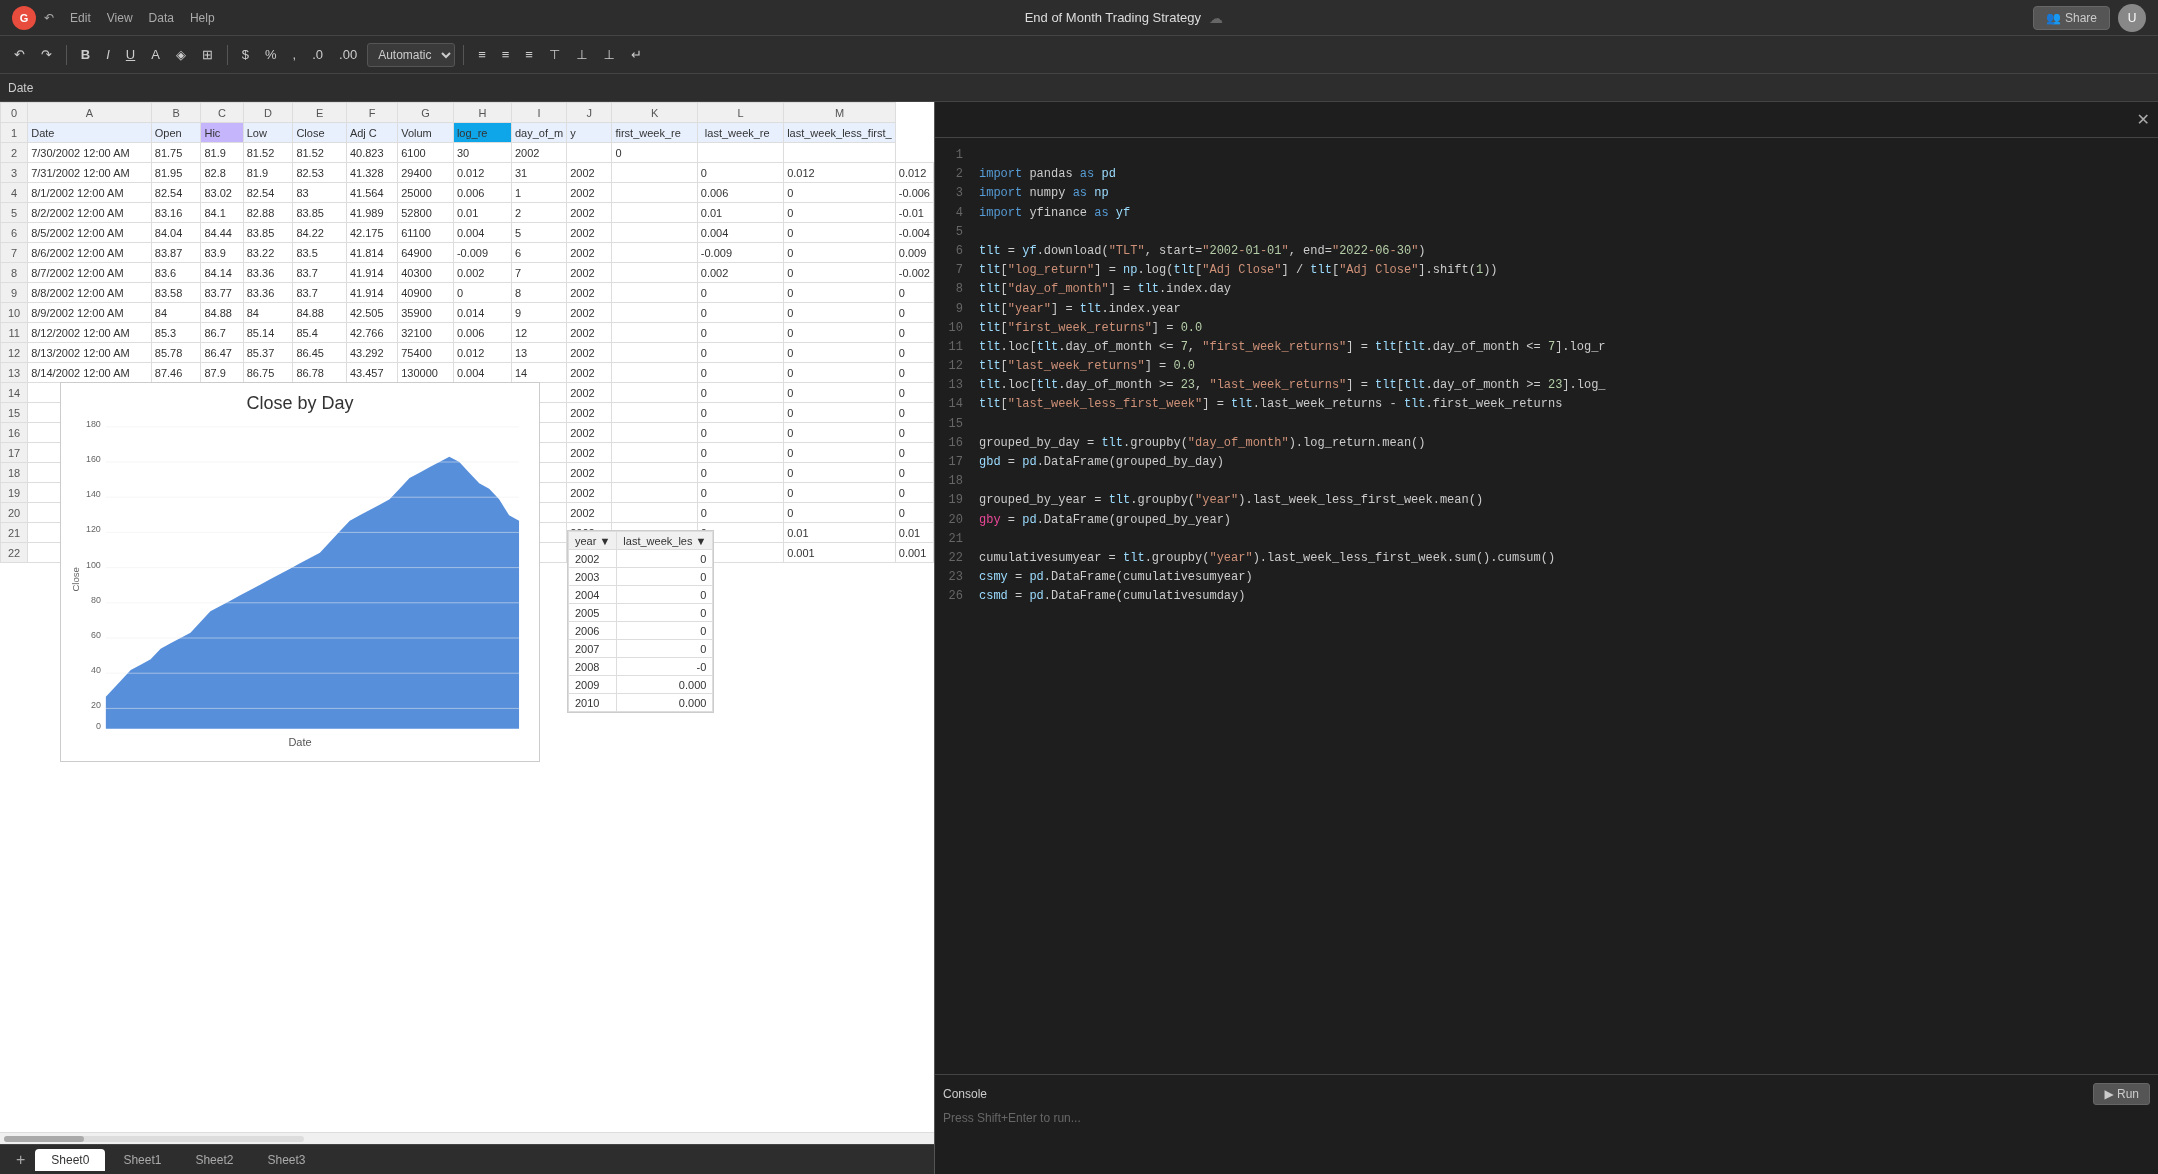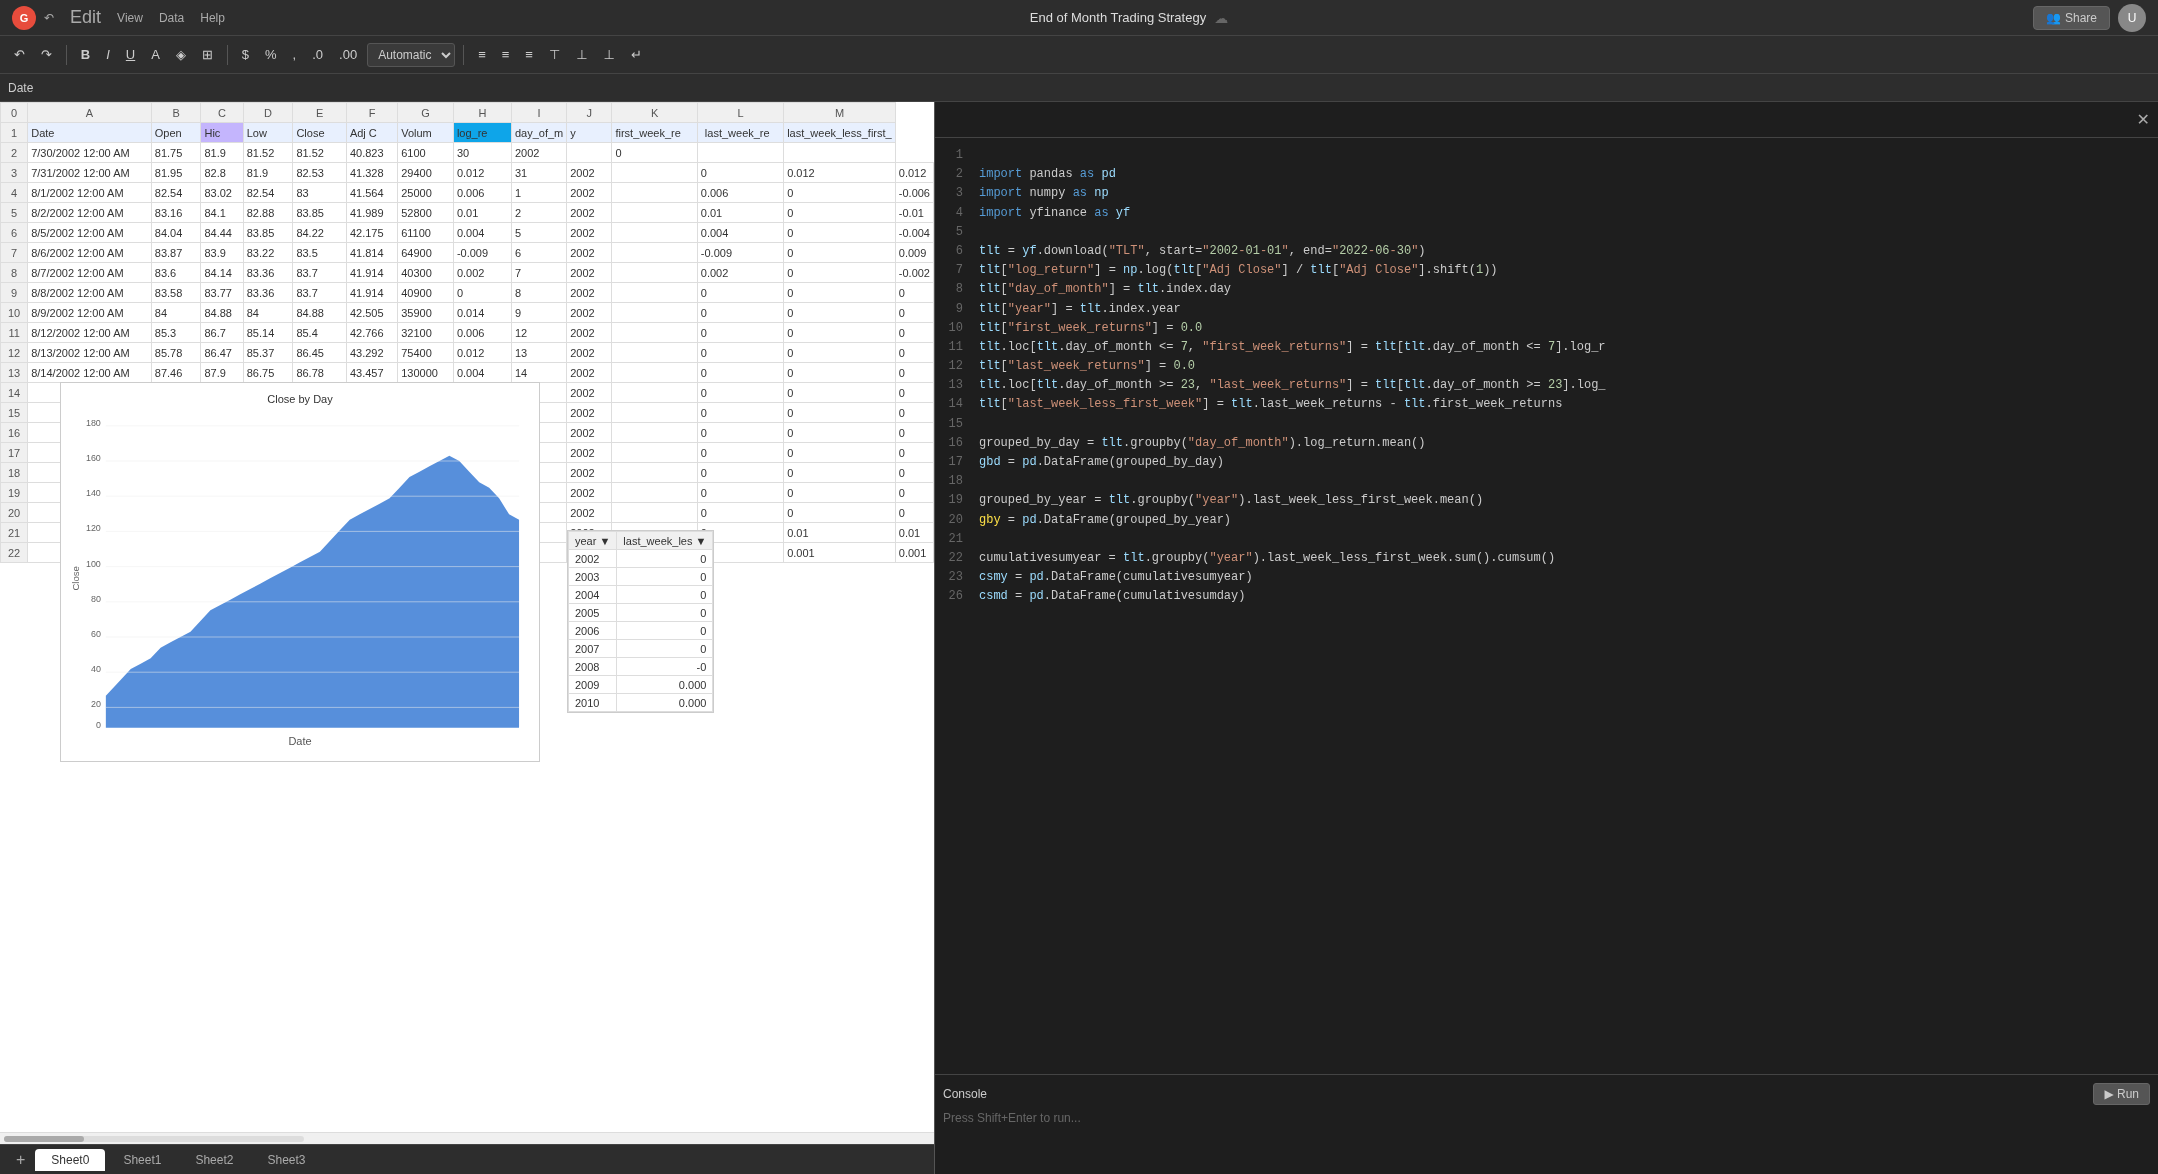--- a/index.html
+++ b/index.html
@@ -166,23 +166,22 @@
       top: 280px;
       left: 60px;
       width: 480px;
       height: 380px;
       background: white;
       border: 1px solid #ccc;
       padding: 10px;
     }
     .chart-title {
       text-align: center;
-      font-size: 11px;
+      font-size: 18px;
       color: #333;
-      margin-bottom: 8px;
     }
     .chart-inner {
       width: 100%;
       height: 320px;
       position: relative;
     }
 
     
     .second-table {
       position: absolute;
@@ -306,21 +305,21 @@
     
     .chart-svg { width: 100%; height: 100%; }
   </style>
 </head>
 <body>
 
 <div class="title-bar">
   <div style="display:flex;align-items:center;gap:8px;">
     <div class="logo">G</div>
     <span style="color:#aaa;font-size:12px;">↶</span>
-    <span style="color:#aaa;font-size:18px;margin-left:8px;">Edit</span>
+    <span style="color:#aaa;font-size:12px;margin-left:8px;">Edit</span>
     <span style="color:#aaa;font-size:12px;margin-left:8px;">View</span>
     <span style="color:#aaa;font-size:12px;margin-left:8px;">Data</span>
     <span style="color:#aaa;font-size:12px;margin-left:8px;">Help</span>
   </div>
   <div class="center-title">
     <span>End of Month Trading Strategy</span>
     <span style="color:#666;font-size:14px;">☁</span>
   </div>
   <div class="right-controls">
     <button class="share-btn">
@@ -947,21 +946,21 @@
         <div class="code-line">
           <span class="line-numbers">18</span>
           <span>&nbsp;</span>
         </div>
         <div class="code-line">
           <span class="line-numbers">19</span>
           <span>grouped_by_year = <span style="color:#9cdcfe">tlt</span>.groupby(<span style="color:#ce9178">"year"</span>).last_week_less_first_week.mean()</span>
         </div>
         <div class="code-line">
           <span class="line-numbers">20</span>
-          <span><span style="color:#fde047">gby</span> = <span style="color:#9cdcfe">pd</span>.DataFrame(grouped_by_year)</span>
+          <span><span style="color:#ec4899">gby</span> = <span style="color:#9cdcfe">pd</span>.DataFrame(grouped_by_year)</span>
         </div>
         <div class="code-line">
           <span class="line-numbers">21</span>
           <span>&nbsp;</span>
         </div>
         <div class="code-line">
           <span class="line-numbers">22</span>
           <span>cumulativesumyear = <span style="color:#9cdcfe">tlt</span>.groupby(<span style="color:#ce9178">"year"</span>).last_week_less_first_week.sum().cumsum()</span>
         </div>
         <div class="code-line">

